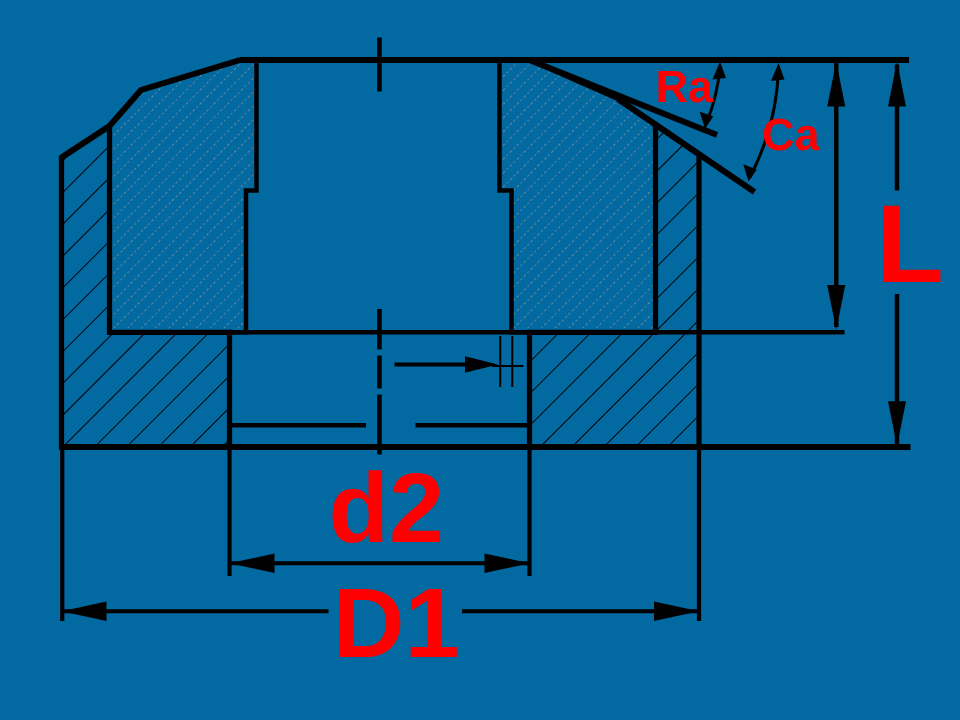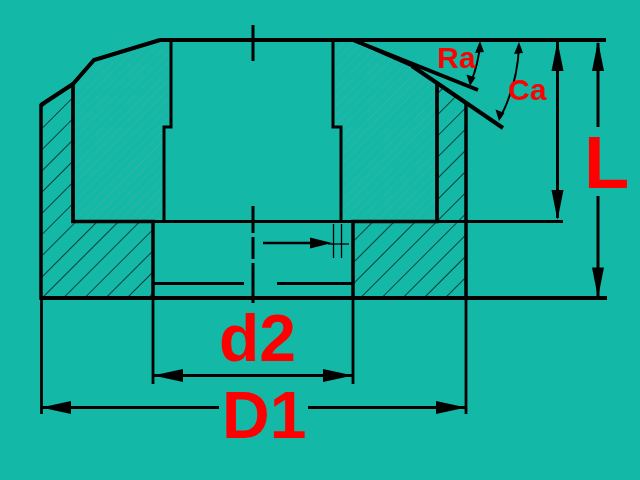--- a/index.html
+++ b/index.html
@@ -8,21 +8,21 @@
     background: #ffffff;
     width: 640px;
     height: 480px;
     overflow: hidden;
     font-family: "Liberation Sans", sans-serif;
   }
   .stage {
     position: relative;
     width: 640px;
     height: 480px;
-    background: #14b8a6;
+    background: #0369a1;
   }
   svg { display: block; }
   .outline   { stroke: #000; fill: none; }
   .dim-label { font-family: "Liberation Sans", sans-serif; font-weight: bold; }
 </style>
 </head>
 <body>
 
 <div class="stage">
 <svg width="640" height="480" viewBox="0 0 640 480" xmlns="http://www.w3.org/2000/svg">

